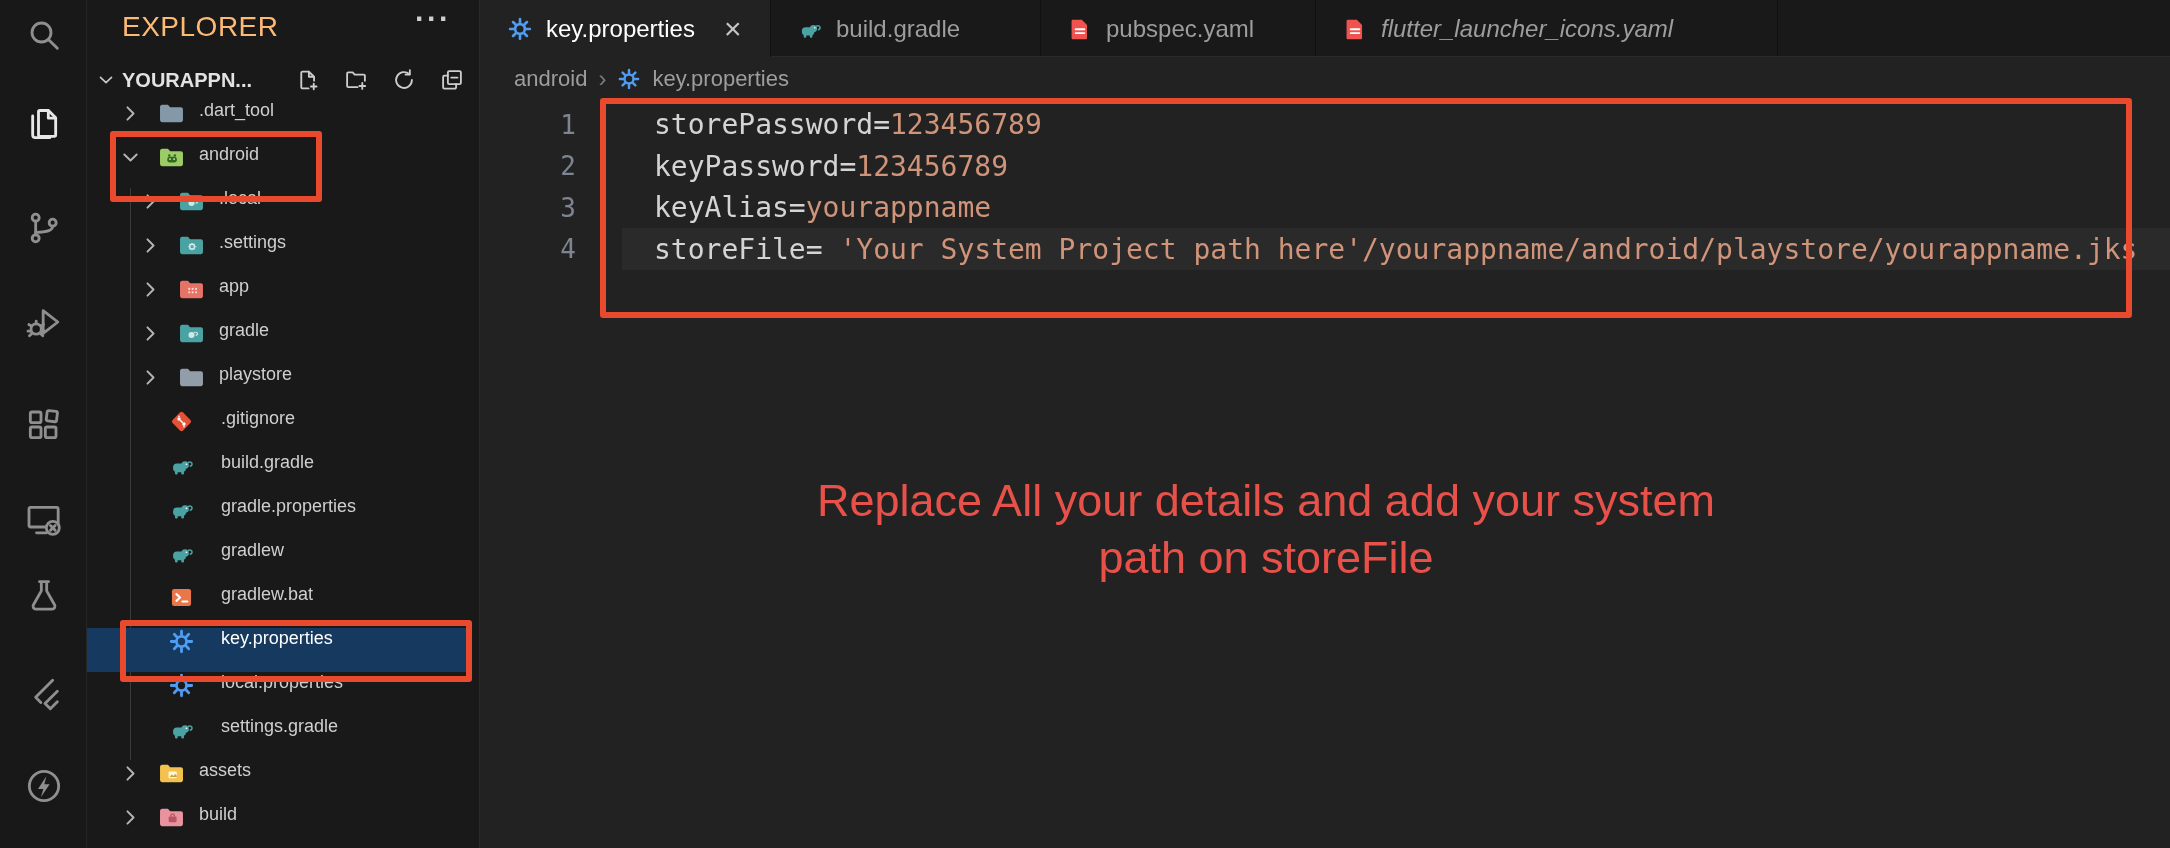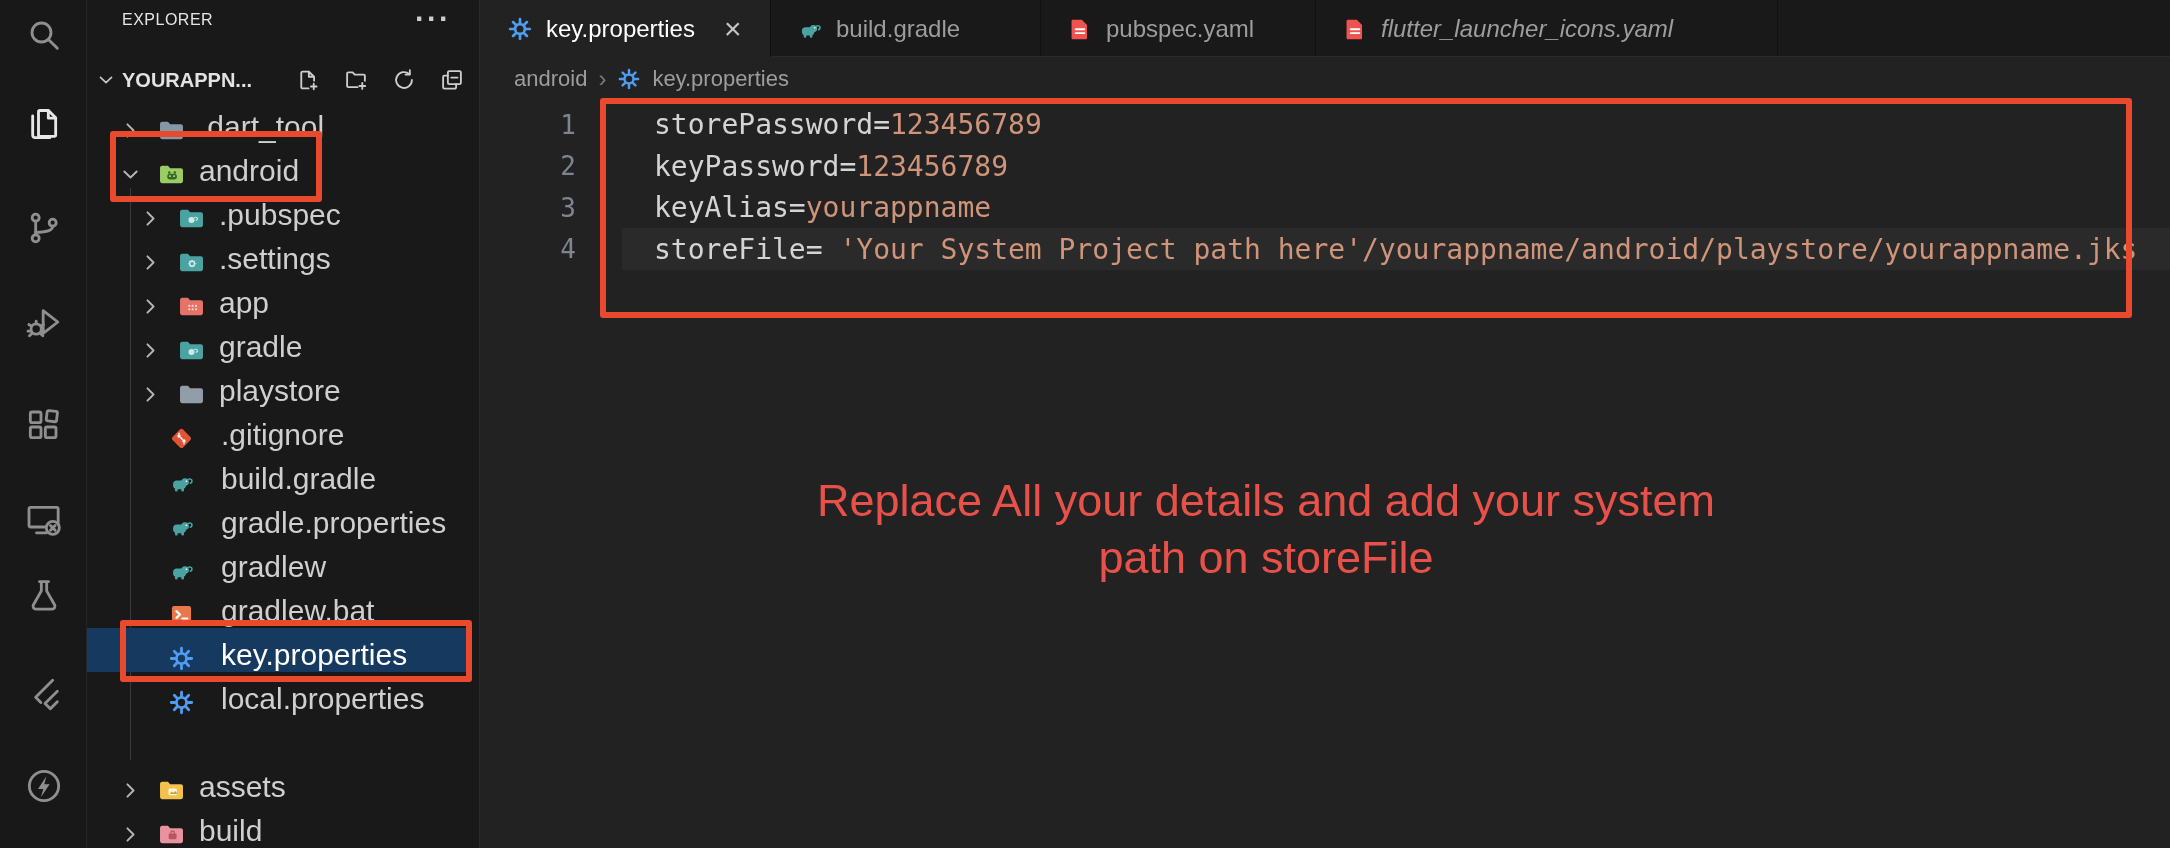--- a/index.html
+++ b/index.html
@@ -9,30 +9,30 @@
 
   
   .activitybar{position:absolute;left:0;top:0;width:87px;height:848px;background:#181818;border-right:1px solid #262626;}
   .ab-item{position:absolute;left:21px;width:46px;height:46px;display:flex;align-items:center;justify-content:center;color:#8f8f8f;cursor:pointer;}
   .ab-item.active{color:#e7e7e7;}
   .ab-item .icon{width:40px;height:40px;}
 
   
   .sidebar{position:absolute;left:87px;top:0;width:393px;height:848px;background:#191919;border-right:1px solid #2a2a2a;}
   .sb-titlebar{position:absolute;left:0;top:0;right:0;height:44px;}
-  .sb-title{position:absolute;left:35px;top:11px;font-size:16px;letter-spacing:.5px;color:#e5e5e5;}
+  .sb-title{position:absolute;left:35px;top:11px;font-size:28px;letter-spacing:.5px;color:#fdba74;}
   .sb-more{position:absolute;right:28px;top:2px;font-size:30px;letter-spacing:2px;color:#cfcfcf;cursor:pointer;font-weight:bold;}
   .sb-section{position:absolute;left:0;top:58px;right:0;height:44px;display:flex;align-items:center;cursor:pointer;}
   .sb-section .chev{width:24px;height:24px;margin-left:7px;color:#c5c5c5;flex:none;}
   .sb-section-label{font-size:20px;font-weight:bold;color:#e2e2e2;margin-left:4px;white-space:nowrap;}
   .sb-actions{display:flex;margin-left:auto;padding-right:14px;gap:22px;}
   .sb-actions .icon{width:26px;height:26px;color:#cdcdcd;cursor:pointer;}
 
   .tree{position:absolute;left:0;top:100px;right:0;bottom:0;}
-  .row{position:absolute;left:0;right:12px;height:44px;display:flex;align-items:flex-end;font-size:30px;color:#cfcfcf;cursor:pointer;white-space:nowrap;}
+  .row{position:absolute;left:0;right:12px;height:44px;display:flex;align-items:flex-start;font-size:18px;color:#cfcfcf;cursor:pointer;white-space:nowrap;}
   .row .chev{width:24px;height:24px;margin-right:7px;flex:none;color:#b5b5b5;}
   .row .icon{width:27px;height:27px;margin-right:14px;flex:none;}
   .row.lvl0{padding-left:30px;}
   .row.lvl1c{padding-left:50px;}
   .row.lvl1f{padding-left:81px;gap:12px;}
   .row.sel{background:#163a5f;color:#ffffff;}
   .guide{position:absolute;left:43px;top:88px;width:1px;height:572px;background:#3a3a3a;}
 
   
   .editor{position:absolute;left:481px;top:0;right:0;height:848px;background:#222222;}
@@ -239,21 +239,21 @@
           </span>
           <span class="icon ">
             <svg viewBox="0 0 24 24">
               <path d="M1.8 6.2c0-1 .8-1.9 1.9-1.9h5.1l2 2.2h9.5c1 0 1.9.8 1.9 1.9v9.4c0 1-.8 1.9-1.9 1.9H3.7c-1 0-1.9-.8-1.9-1.9z" fill="#4aa3a2"></path>
               <g fill="#cdeae8">
                 <circle cx="12" cy="13.3" r="2.7"></circle>
                 <path d="M14 10.9c1.7-1.2 3.8-.3 3.8 1.4 0 1.2-.9 1.9-1.9 1.9l-.2-1.2c.6 0 1-.3 1-.8 0-.9-1-1.2-1.8-.5z"></path>
               </g>
             </svg>
           </span>
-       <span class="lbl">.pubspec</span>
+       <span class="lbl">.local</span>
      </div>
         <div class="row lvl1c" style="top:132px">
        <span class="icon chev">
             <svg viewBox="0 0 24 24">
               <path class="st" d="M9.3 6.5l5.4 5.5-5.4 5.5"></path>
             </svg>
           </span>
           <span class="icon ">
             <svg viewBox="0 0 24 24">
               <path d="M1.8 6.2c0-1 .8-1.9 1.9-1.9h5.1l2 2.2h9.5c1 0 1.9.8 1.9 1.9v9.4c0 1-.8 1.9-1.9 1.9H3.7c-1 0-1.9-.8-1.9-1.9z" fill="#4aa3a2"></path>
@@ -397,82 +397,97 @@
        <span class="icon ">
             <svg viewBox="0 0 24 24">
               <g stroke="#4f9cf0" fill="none" stroke-linecap="round">
                 <circle cx="12" cy="12" r="4.5" stroke-width="2.5"></circle>
                 <path d="M12 2.9v3.2M12 17.9v3.2M2.9 12h3.2M17.9 12h3.2M5.6 5.6l2.3 2.3M16.1 16.1l2.3 2.3M18.4 5.6l-2.3 2.3M7.9 16.1l-2.3 2.3" stroke-width="2.5"></path>
               </g>
             </svg>
           </span>
        <span class="lbl">local.properties</span>
      </div>
-        <div class="row lvl0" style="top:660px">
-       <span class="icon chev">
-            <svg viewBox="0 0 24 24">
-              <path class="st" d="M9.3 6.5l5.4 5.5-5.4 5.5"></path>
-            </svg>
-          </span>
-          <span class="icon ">
-            <svg viewBox="0 0 24 24">
-              <path d="M1.8 6.2c0-1 .8-1.9 1.9-1.9h5.1l2 2.2h9.5c1 0 1.9.8 1.9 1.9v9.4c0 1-.8 1.9-1.9 1.9H3.7c-1 0-1.9-.8-1.9-1.9z" fill="#f2c14e"></path>
-              <rect x="9.3" y="10.3" width="7.4" height="6" rx="1" fill="#fdf3d5"></rect>
-              <path d="M10.3 15l2-2.2 1.4 1.4 1.6-1.8 1.4 1.6v1h-6.4z" fill="#caa23a"></path>
-            </svg>
-          </span>
-       <span class="lbl">assets</span>
-     </div>
-        <div class="row lvl0" style="top:704px">
-       <span class="icon chev">
-            <svg viewBox="0 0 24 24">
-              <path class="st" d="M9.3 6.5l5.4 5.5-5.4 5.5"></path>
-            </svg>
-          </span>
-          <span class="icon ">
-            <svg viewBox="0 0 24 24">
-              <path d="M1.8 6.2c0-1 .8-1.9 1.9-1.9h5.1l2 2.2h9.5c1 0 1.9.8 1.9 1.9v9.4c0 1-.8 1.9-1.9 1.9H3.7c-1 0-1.9-.8-1.9-1.9z" fill="#e8939e"></path>
-              <rect x="9.5" y="11" width="7" height="5.2" rx="1" fill="#b85560"></rect>
-              <path d="M11.5 11v-1.1c0-.5.4-.9.9-.9h1.2c.5 0 .9.4.9.9V11" fill="none" stroke="#b85560" stroke-width="1.2"></path>
-            </svg>
-          </span>
-       <span class="lbl">build</span>
-     </div>
-      </div>
-    <div class="redbox" style="left:23px;top:131px;width:212px;height:71px;"></div>
-    <div class="redbox" style="left:33px;top:620px;width:352px;height:62px;"></div>
-  </div>
-
-  <div class="editor">
-    <div class="tabbar">
-        <div class="tab active" style="left:0px;width:290px">
-       <span class="icon ">
-            <svg viewBox="0 0 24 24">
-              <g stroke="#4f9cf0" fill="none" stroke-linecap="round">
-                <circle cx="12" cy="12" r="4.5" stroke-width="2.5"></circle>
-                <path d="M12 2.9v3.2M12 17.9v3.2M2.9 12h3.2M17.9 12h3.2M5.6 5.6l2.3 2.3M16.1 16.1l2.3 2.3M18.4 5.6l-2.3 2.3M7.9 16.1l-2.3 2.3" stroke-width="2.5"></path>
-              </g>
-            </svg>
-          </span>
-       <span class="tab-label">key.properties</span>
-          <span class="close">×</span>
-     </div>
-        <div class="tab" style="left:290px;width:270px">
+        <div class="row lvl1f" style="top:616px">
        <span class="icon ">
             <svg viewBox="0 0 24 24">
               <g fill="#4aa3a2">
                 <rect x="4.5" y="10.3" width="11.5" height="7.6" rx="3.4"></rect>
                 <rect x="6.2" y="16.3" width="2.4" height="3.8" rx="1"></rect>
                 <rect x="11.8" y="16.3" width="2.4" height="3.8" rx="1"></rect>
                 <circle cx="15.2" cy="11.6" r="3.4"></circle>
                 <path d="M17.2 9c2-1.4 4.8-.5 4.8 1.8 0 1.5-1.2 2.6-2.7 2.5l-.1-1.5c.8.1 1.4-.4 1.4-1 0-1.1-1.4-1.6-2.5-.7z"></path>
               </g>
               <circle cx="16.4" cy="10.9" r=".75" fill="#fff"></circle>
             </svg>
           </span>
+       <span class="lbl">settings.gradle</span>
+     </div>
+        <div class="row lvl0" style="top:660px">
+       <span class="icon chev">
+            <svg viewBox="0 0 24 24">
+              <path class="st" d="M9.3 6.5l5.4 5.5-5.4 5.5"></path>
+            </svg>
+          </span>
+          <span class="icon ">
+            <svg viewBox="0 0 24 24">
+              <path d="M1.8 6.2c0-1 .8-1.9 1.9-1.9h5.1l2 2.2h9.5c1 0 1.9.8 1.9 1.9v9.4c0 1-.8 1.9-1.9 1.9H3.7c-1 0-1.9-.8-1.9-1.9z" fill="#f2c14e"></path>
+              <rect x="9.3" y="10.3" width="7.4" height="6" rx="1" fill="#fdf3d5"></rect>
+              <path d="M10.3 15l2-2.2 1.4 1.4 1.6-1.8 1.4 1.6v1h-6.4z" fill="#caa23a"></path>
+            </svg>
+          </span>
+       <span class="lbl">assets</span>
+     </div>
+        <div class="row lvl0" style="top:704px">
+       <span class="icon chev">
+            <svg viewBox="0 0 24 24">
+              <path class="st" d="M9.3 6.5l5.4 5.5-5.4 5.5"></path>
+            </svg>
+          </span>
+          <span class="icon ">
+            <svg viewBox="0 0 24 24">
+              <path d="M1.8 6.2c0-1 .8-1.9 1.9-1.9h5.1l2 2.2h9.5c1 0 1.9.8 1.9 1.9v9.4c0 1-.8 1.9-1.9 1.9H3.7c-1 0-1.9-.8-1.9-1.9z" fill="#e8939e"></path>
+              <rect x="9.5" y="11" width="7" height="5.2" rx="1" fill="#b85560"></rect>
+              <path d="M11.5 11v-1.1c0-.5.4-.9.9-.9h1.2c.5 0 .9.4.9.9V11" fill="none" stroke="#b85560" stroke-width="1.2"></path>
+            </svg>
+          </span>
+       <span class="lbl">build</span>
+     </div>
+      </div>
+    <div class="redbox" style="left:23px;top:131px;width:212px;height:71px;"></div>
+    <div class="redbox" style="left:33px;top:620px;width:352px;height:62px;"></div>
+  </div>
+
+  <div class="editor">
+    <div class="tabbar">
+        <div class="tab active" style="left:0px;width:290px">
+       <span class="icon ">
+            <svg viewBox="0 0 24 24">
+              <g stroke="#4f9cf0" fill="none" stroke-linecap="round">
+                <circle cx="12" cy="12" r="4.5" stroke-width="2.5"></circle>
+                <path d="M12 2.9v3.2M12 17.9v3.2M2.9 12h3.2M17.9 12h3.2M5.6 5.6l2.3 2.3M16.1 16.1l2.3 2.3M18.4 5.6l-2.3 2.3M7.9 16.1l-2.3 2.3" stroke-width="2.5"></path>
+              </g>
+            </svg>
+          </span>
+       <span class="tab-label">key.properties</span>
+          <span class="close">×</span>
+     </div>
+        <div class="tab" style="left:290px;width:270px">
+       <span class="icon ">
+            <svg viewBox="0 0 24 24">
+              <g fill="#4aa3a2">
+                <rect x="4.5" y="10.3" width="11.5" height="7.6" rx="3.4"></rect>
+                <rect x="6.2" y="16.3" width="2.4" height="3.8" rx="1"></rect>
+                <rect x="11.8" y="16.3" width="2.4" height="3.8" rx="1"></rect>
+                <circle cx="15.2" cy="11.6" r="3.4"></circle>
+                <path d="M17.2 9c2-1.4 4.8-.5 4.8 1.8 0 1.5-1.2 2.6-2.7 2.5l-.1-1.5c.8.1 1.4-.4 1.4-1 0-1.1-1.4-1.6-2.5-.7z"></path>
+              </g>
+              <circle cx="16.4" cy="10.9" r=".75" fill="#fff"></circle>
+            </svg>
+          </span>
        <span class="tab-label">build.gradle</span>
      </div>
         <div class="tab" style="left:560px;width:275px">
        <span class="icon ">
             <svg viewBox="0 0 24 24">
               <path d="M5.5 3.5h8.2l4.8 4.8v11.9c0 .7-.6 1.3-1.3 1.3H5.5c-.7 0-1.3-.6-1.3-1.3V4.8c0-.7.6-1.3 1.3-1.3z" fill="#ef5350"></path>
               <path d="M8 12.2h8M8 15.8h8" stroke="#fff" stroke-width="1.7" stroke-linecap="round"></path>
             </svg>
           </span>
        <span class="tab-label">pubspec.yaml</span>

